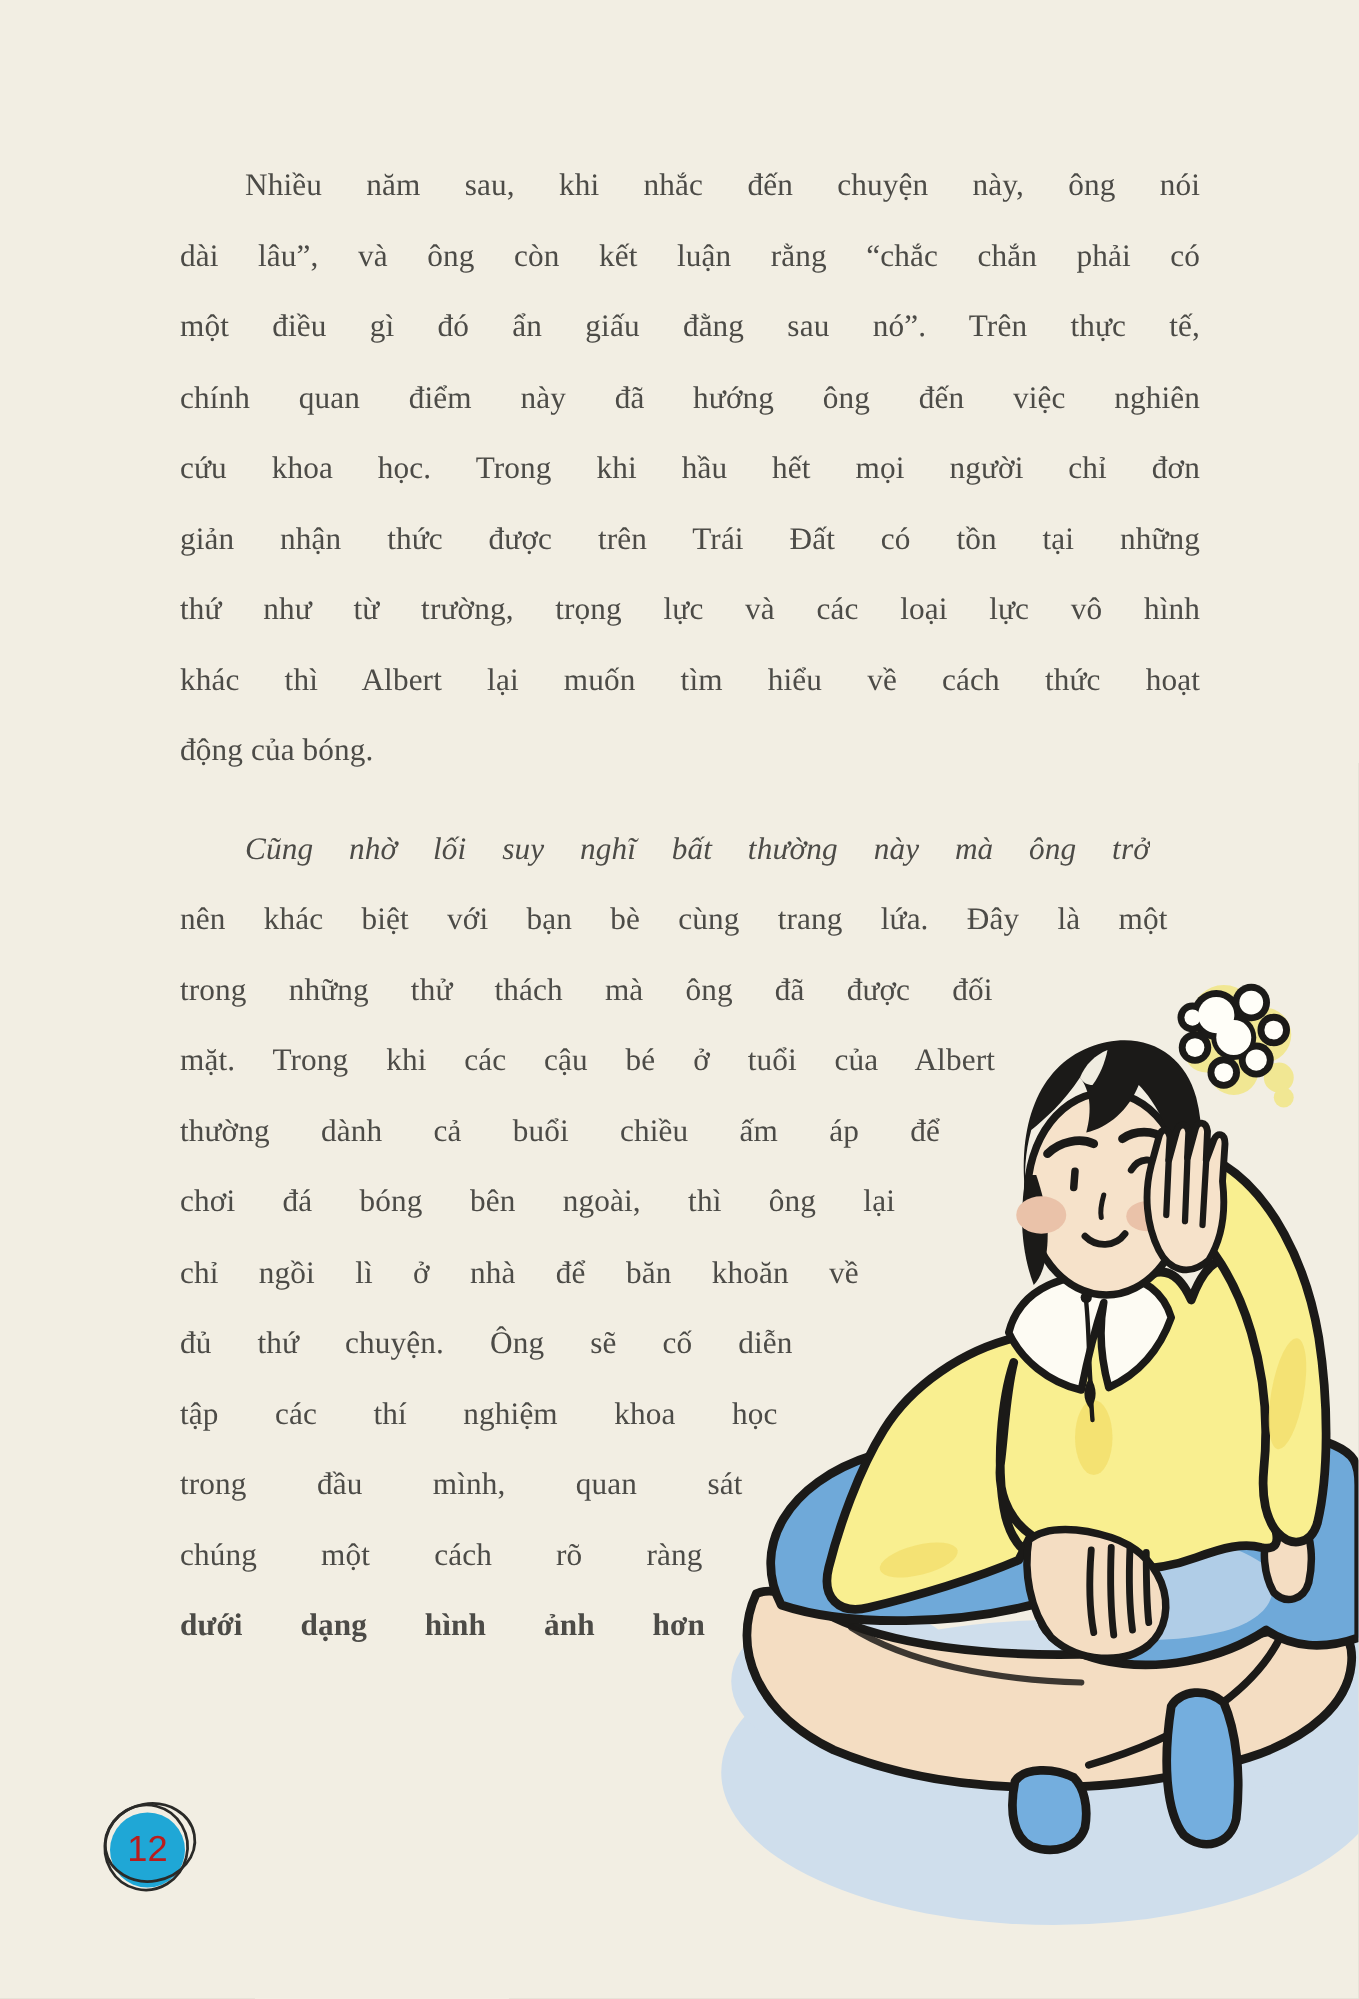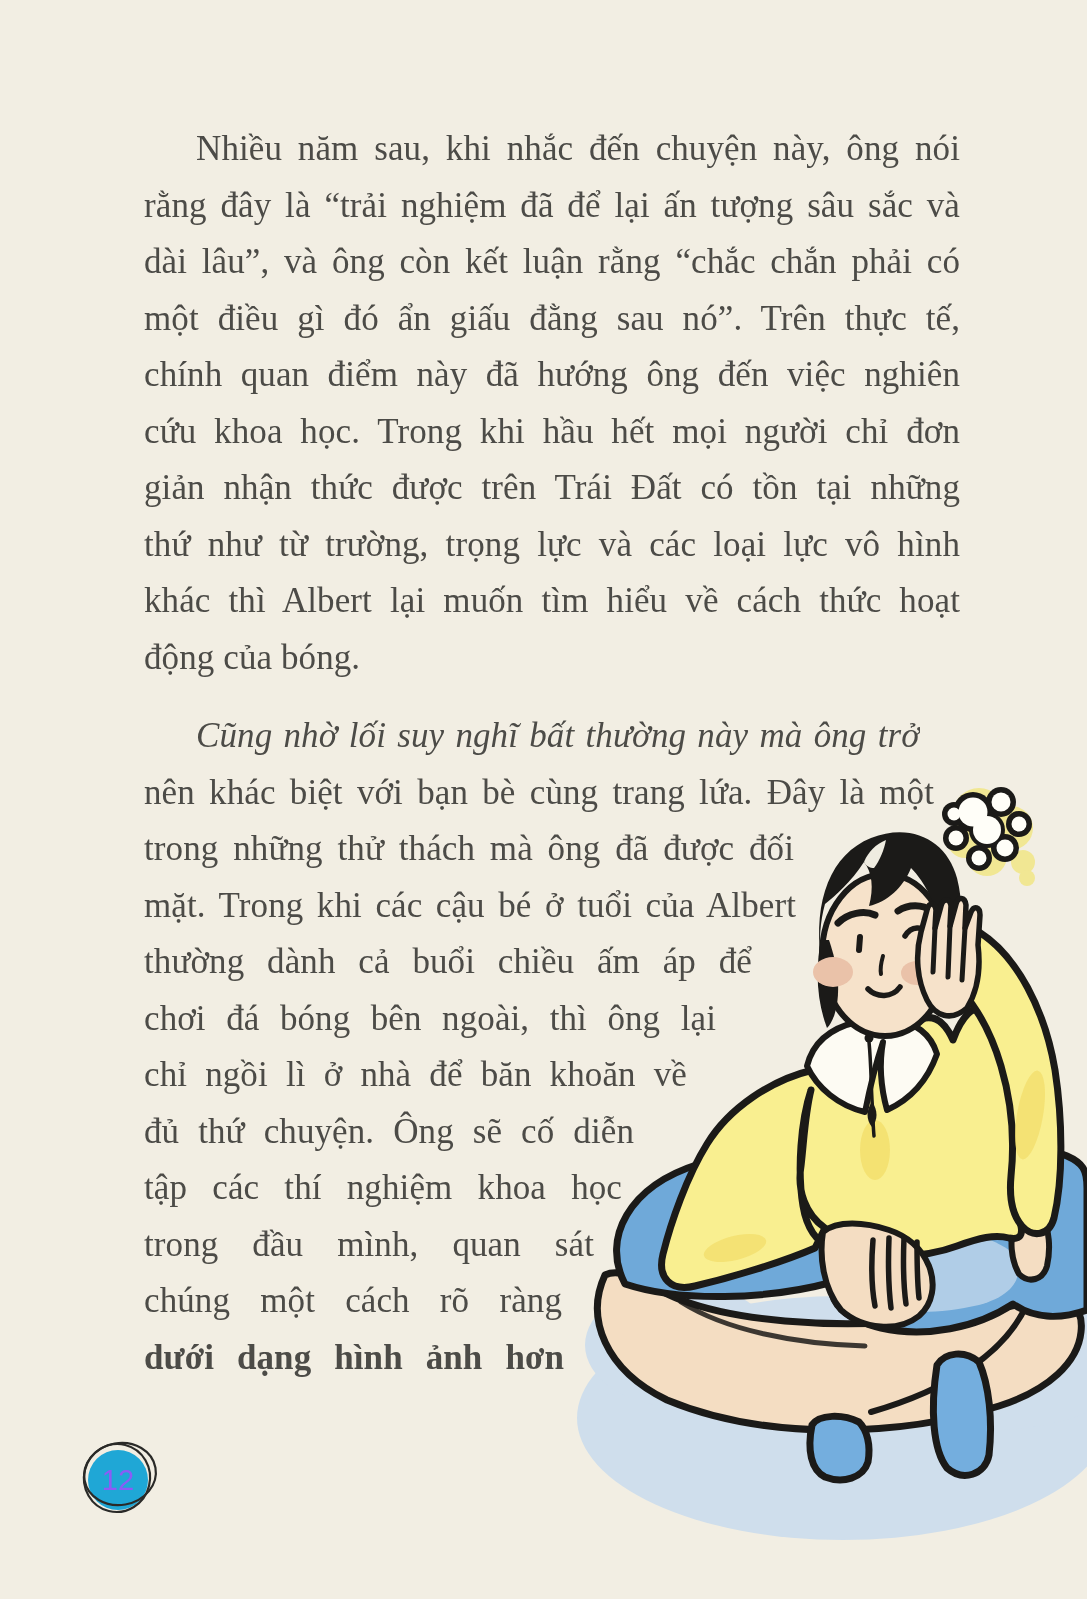--- a/index.html
+++ b/index.html
@@ -15,21 +15,21 @@
   .text-block {
     position: absolute;
     left: 144px;
     top: 121px;
     width: 830px;
   }
   .para { margin: 0; padding: 0; }
   .para-2 { margin-top: 22px; }
   .line {
     display: block;
-    font-size: 35px;
+    font-size: 25px;
     line-height: 56.5px;
     height: 56.5px;
     overflow: hidden;
     width: 816px;
     text-align: justify;
     text-align-last: justify;
     letter-spacing: 0.1px;
   }
   .line.flush { text-align-last: left; width: auto; }
   
@@ -64,32 +64,31 @@
     height: 96px;
   }
   .badge svg { position: absolute; left: 0; top: 0; }
   .badge-number {
     position: absolute;
     left: 0; top: 0;
     width: 96px; height: 100px;
     display: flex; align-items: center; justify-content: center;
     font-family: "Liberation Sans", "DejaVu Sans", sans-serif;
     font-size: 29px;
-    color: #8b5cf6;
+    color: #b91c1c;
   }
 </style>
 </head>
 <body>
 
 <div class="page">
 
   <div class="text-block">
     <p class="para para-1">
       <span class="line p1-l1">Nhiều năm sau, khi nhắc đến chuyện này, ông nói</span>
-      <span class="line">rằng đây là “trải nghiệm đã để lại ấn tượng sâu sắc và</span>
       <span class="line">dài lâu”, và ông còn kết luận rằng “chắc chắn phải có</span>
       <span class="line">một điều gì đó ẩn giấu đằng sau nó”. Trên thực tế,</span>
       <span class="line">chính quan điểm này đã hướng ông đến việc nghiên</span>
       <span class="line">cứu khoa học. Trong khi hầu hết mọi người chỉ đơn</span>
       <span class="line">giản nhận thức được trên Trái Đất có tồn tại những</span>
       <span class="line">thứ như từ trường, trọng lực và các loại lực vô hình</span>
       <span class="line">khác thì Albert lại muốn tìm hiểu về cách thức hoạt</span>
       <span class="line flush">động của bóng.</span>
     </p>
     <p class="para para-2">

